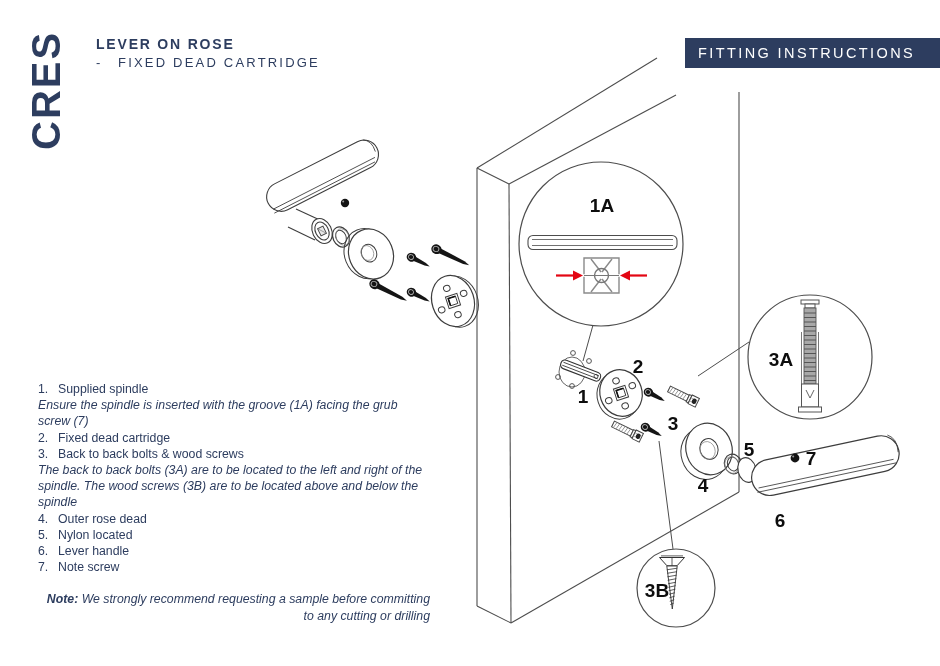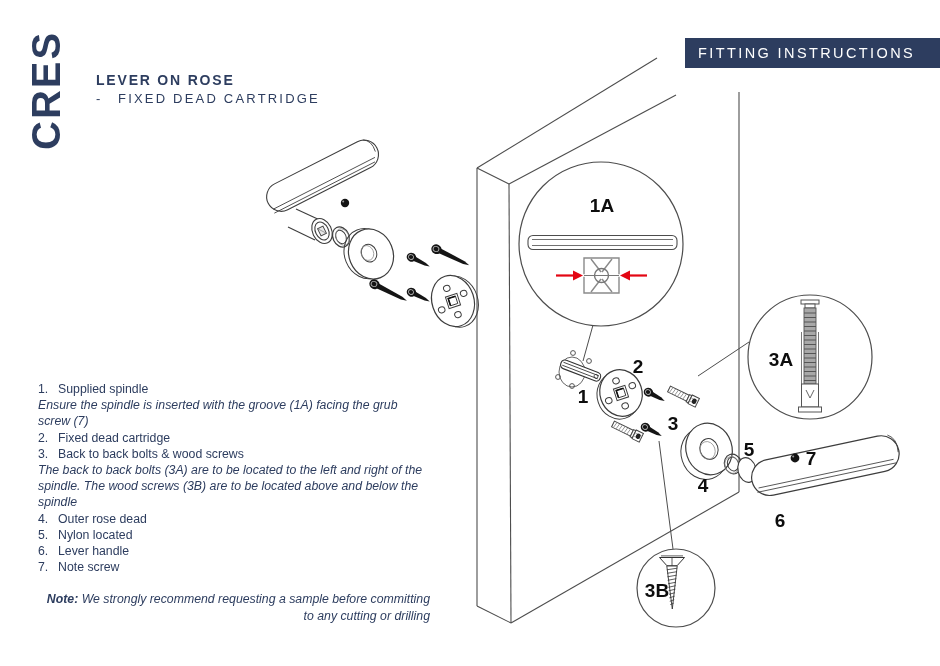--- a/index.html
+++ b/index.html
@@ -6,21 +6,21 @@
   body{
     width:940px;height:666px;position:relative;background:#ffffff;overflow:hidden;
     font-family:"Liberation Sans", sans-serif;color:#2d3d5f;
   }
   .logo{
     position:absolute;left:26px;top:150px;
     transform:rotate(-90deg);transform-origin:0 0;
     font-size:40px;font-weight:bold;letter-spacing:2px;line-height:1;
     color:#2d3d5f;white-space:nowrap;
   }
-  .header{position:absolute;left:96px;top:36px;margin-top:36px;}
+  .header{position:absolute;left:96px;top:36px;}
   .header-title{font-size:14px;font-weight:bold;letter-spacing:1.8px;}
   .header-subtitle{margin-top:3px;font-size:13px;letter-spacing:2.2px;display:flex;}
   .header-subtitle .dash{width:22px;}
   .banner{
     position:absolute;left:685px;top:38px;width:297px;height:30px;background:#2d3d5f;
     color:#ffffff;font-size:14.5px;letter-spacing:2.4px;line-height:30px;
     padding-left:13px;box-sizing:border-box;white-space:nowrap;
   }
   .parts-list{
     position:absolute;left:38px;top:381px;width:392px;

